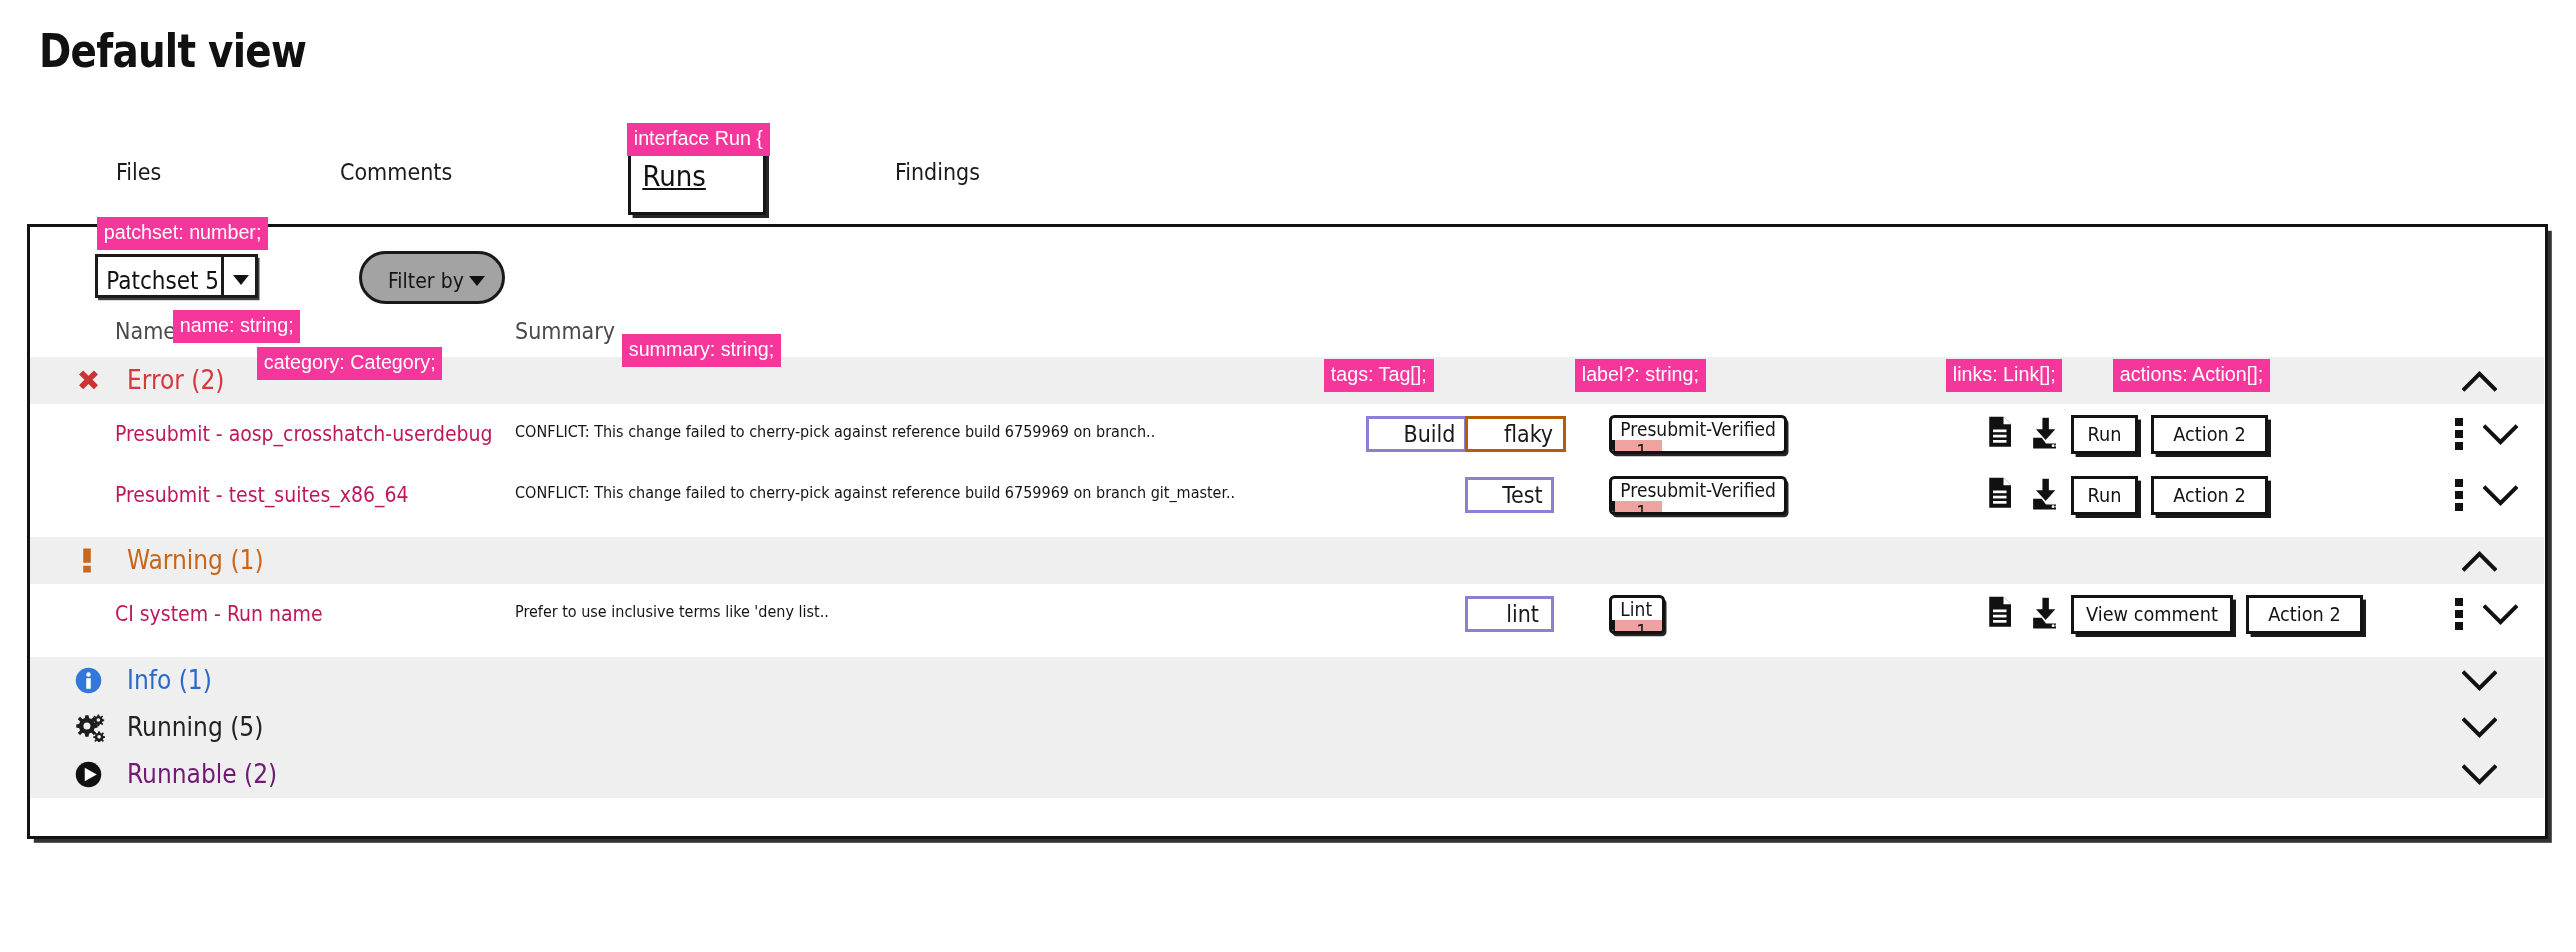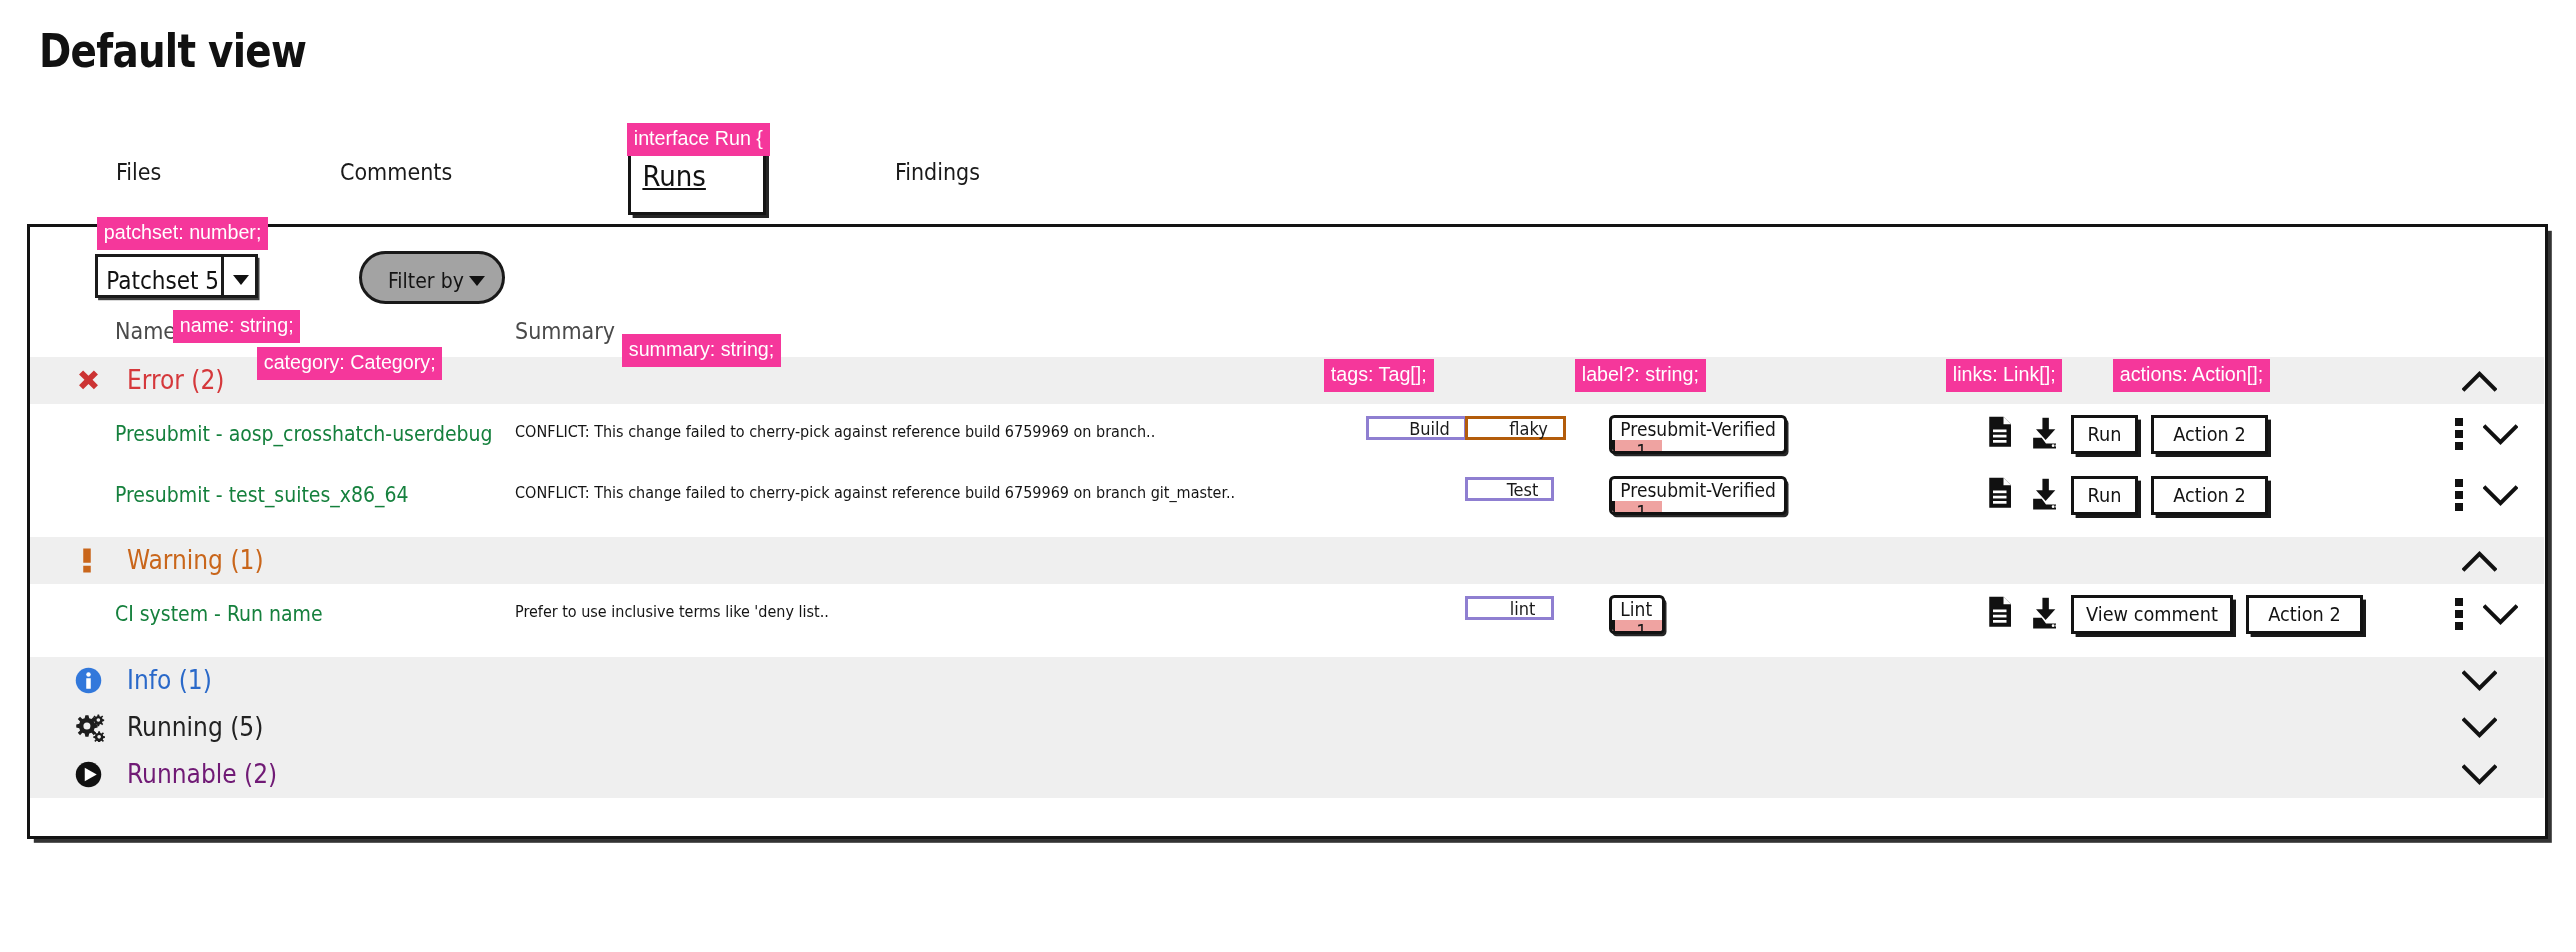--- a/index.html
+++ b/index.html
@@ -94,32 +94,32 @@
   }
   .cat-error .lbl{color:#D5383B;}
   .cat-warning .lbl{color:#C9661B;}
   .cat-info .lbl{color:#2A69C9;}
   .cat-running .lbl{color:#222;}
   .cat-runnable .lbl{color:#701a75;}
   .chev{position:absolute;right:47px;top:10.6px;width:35px;height:26px;}
   
   .run-row{position:absolute;left:0;width:2514px;height:61px;background:#fff;}
   .run-row .rname{
-    position:absolute;left:85px;top:18px;font-size:21px;color:#15803d;
+    position:absolute;left:85px;top:18px;font-size:21px;color:#be185d;
     font-family:"DejaVu Sans Condensed","Liberation Sans",sans-serif;white-space:nowrap;
   }
   .run-row .rsum{
     position:absolute;left:485px;top:18px;font-size:16px;color:#141414;
     font-family:"DejaVu Sans Condensed","Liberation Sans",sans-serif;white-space:nowrap;
   }
   
   .tag{
-    position:absolute;height:24px;border:3px solid #8f7fd1;background:#fff;
+    position:absolute;height:36px;border:3px solid #8f7fd1;background:#fff;
     box-sizing:border-box;display:flex;align-items:center;justify-content:center;
-    font-size:18px;color:#1a1a1a;
+    font-size:23px;color:#1a1a1a;
     font-family:"DejaVu Sans Condensed","Liberation Sans",sans-serif;
     padding-left:26px;
   }
   .tag.brown{border-color:#B35C0B;}
   
   .labelchip{
     position:absolute;height:39px;border:3px solid #121212;border-radius:5.3px;
     box-sizing:border-box;background:#fff;display:flex;align-items:stretch;
     box-shadow:2.3px 3px 0 -0.8px rgba(0,0,0,.85);overflow:hidden;flex-direction:column;
   }

